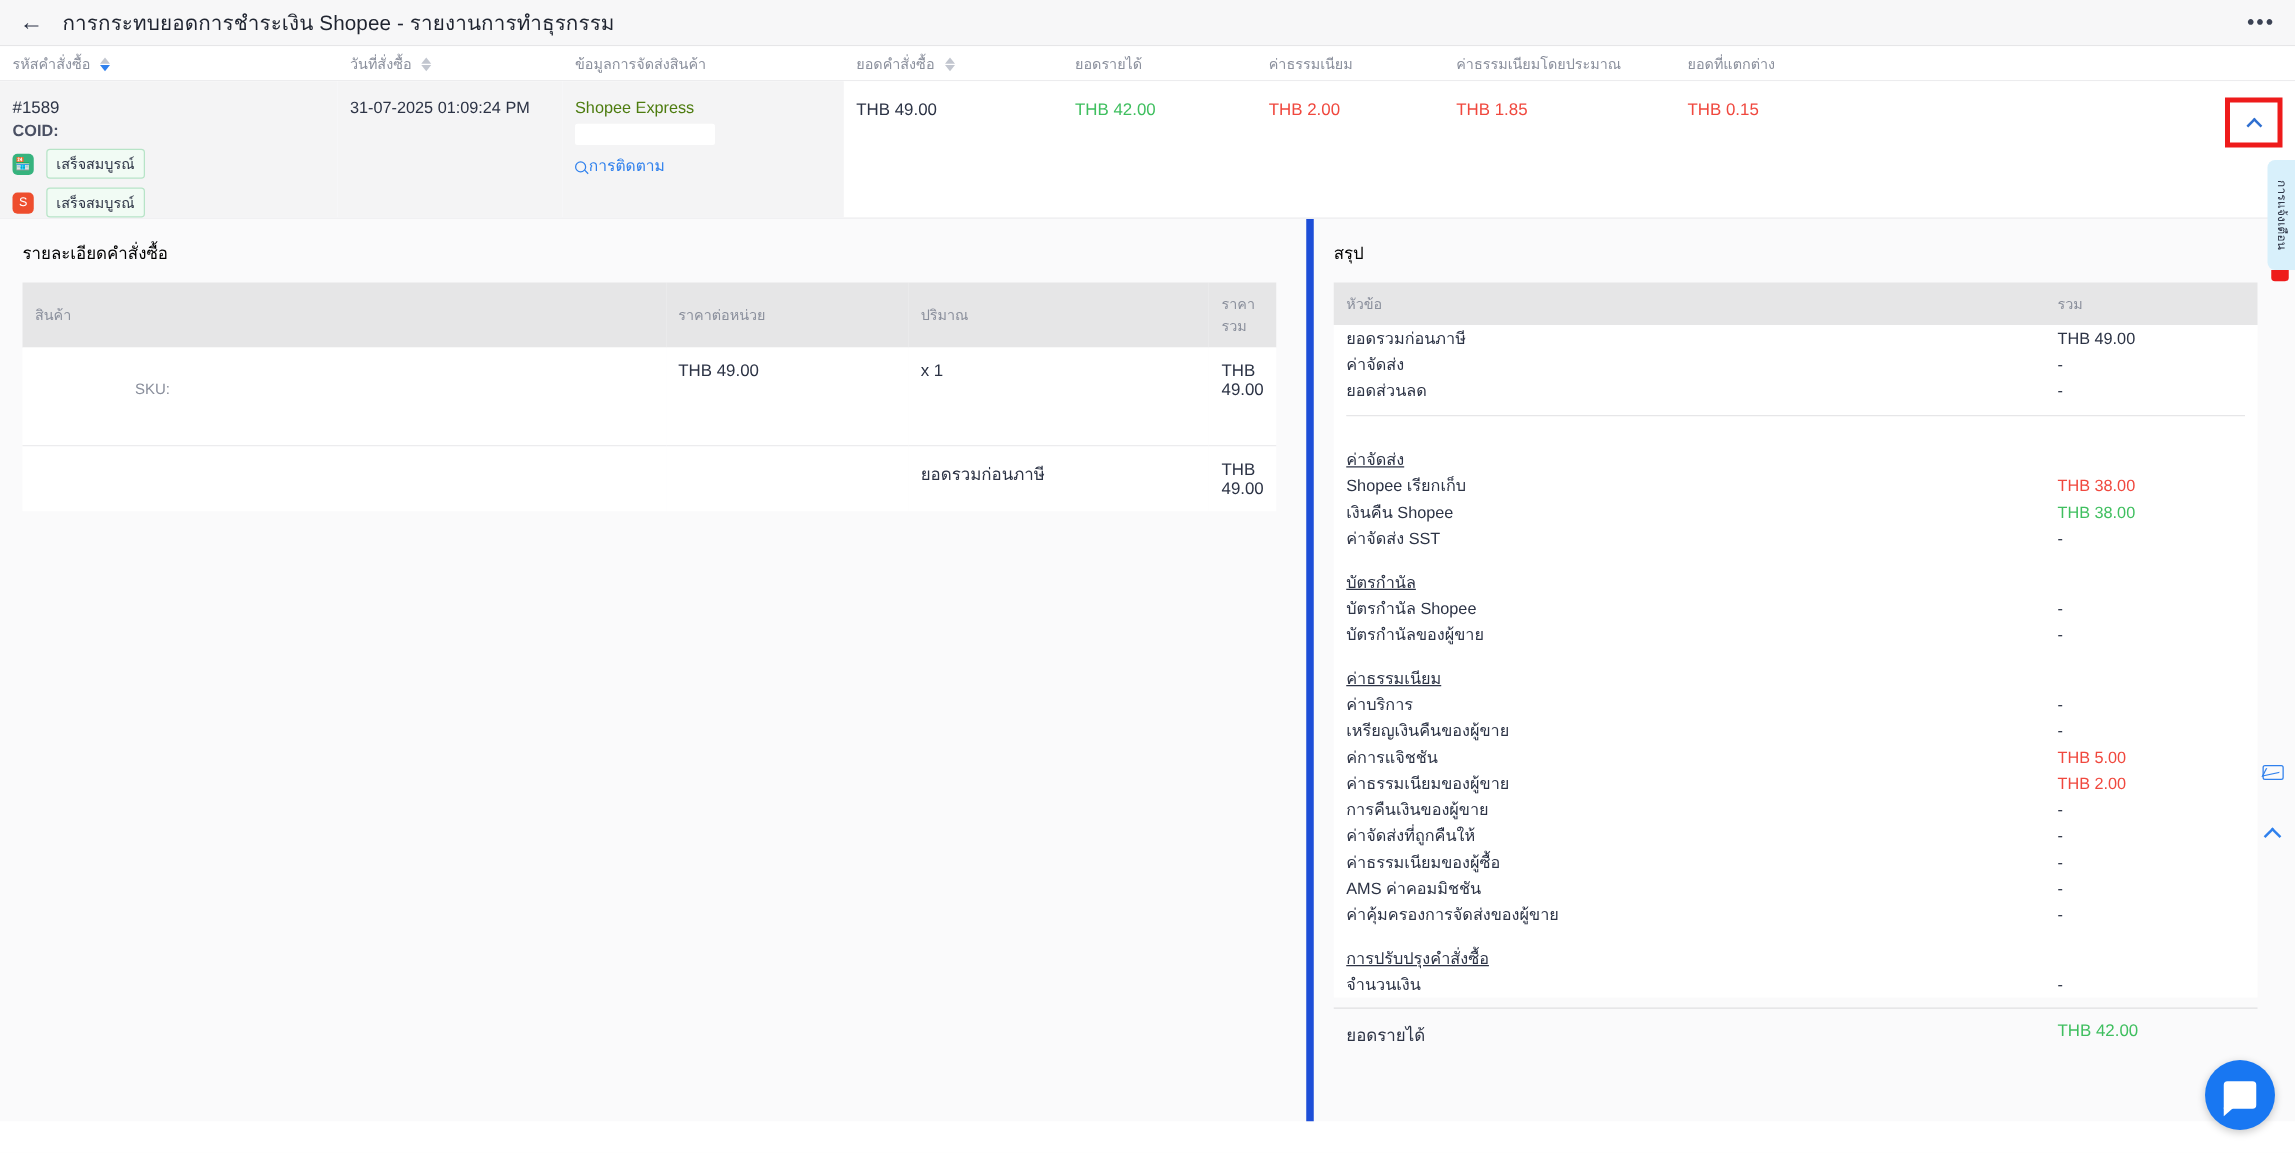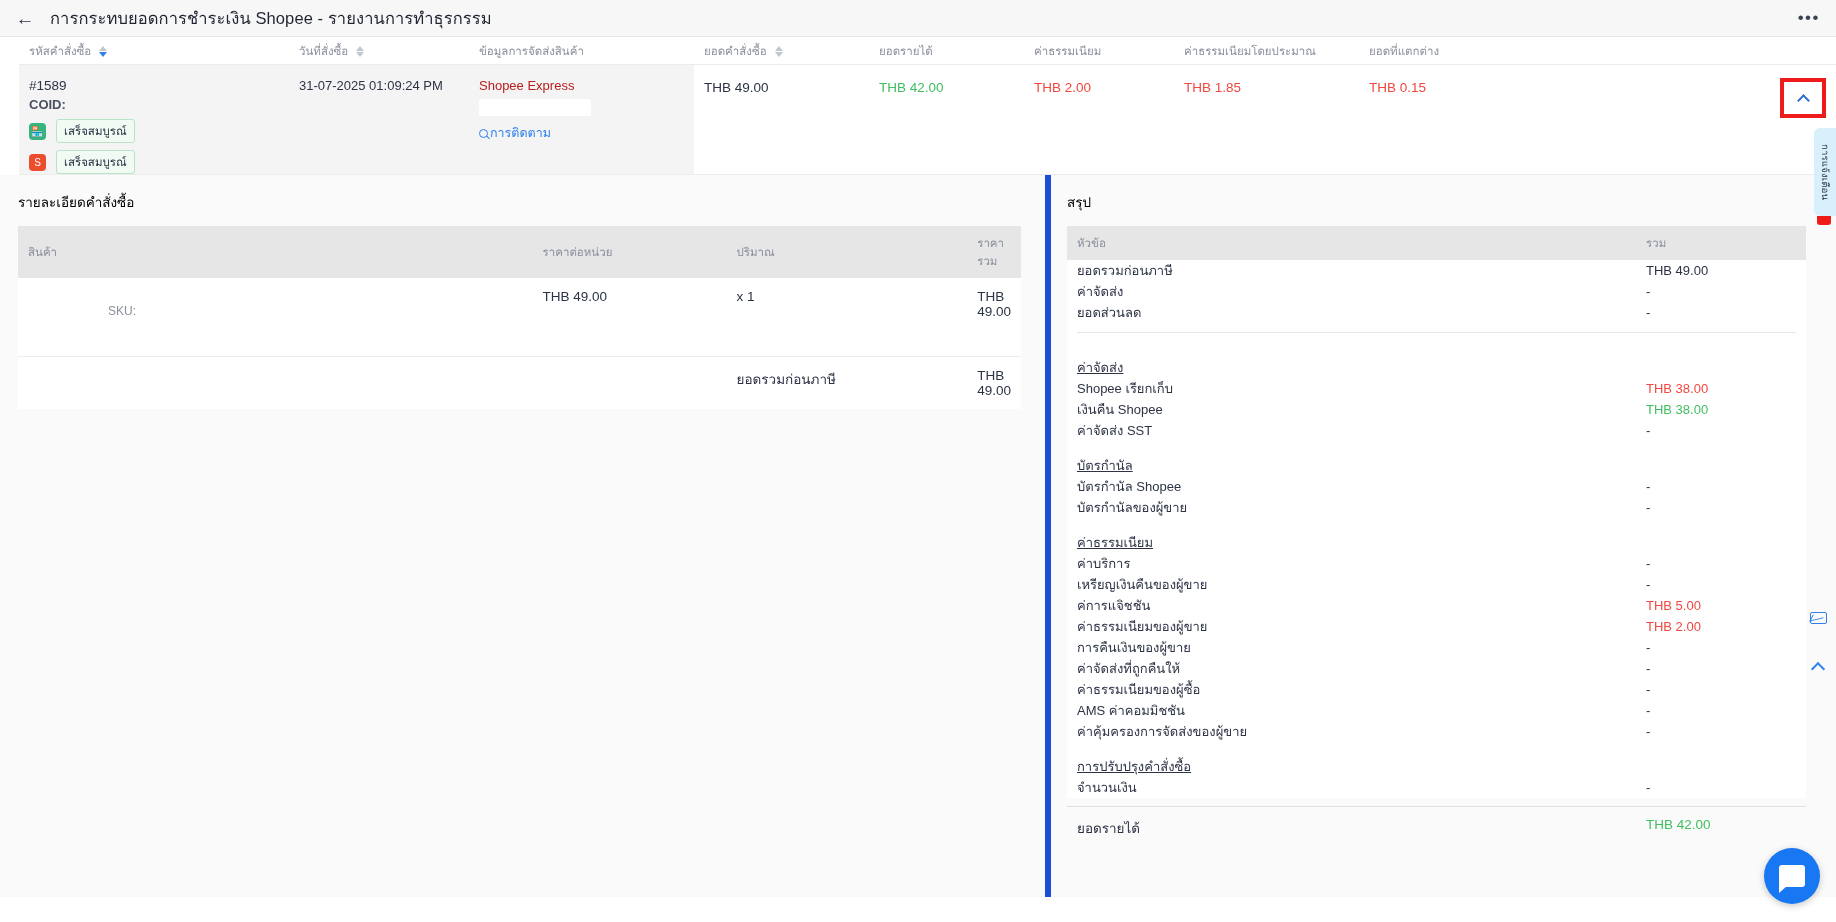--- a/index.html
+++ b/index.html
@@ -43,21 +43,20 @@
     font-size: 17px;
     letter-spacing: 1.5px;
     color: #3b4254;
     cursor: pointer;
   }
 
   
   .main-table {
     width: 100%;
     position: relative;
-    padding-left: 19px;
   }
   .mt-header {
     display: flex;
     height: 28px;
     align-items: center;
     background: #ffffff;
     border-bottom: 1px solid #ececee;
     font-size: 11.5px;
     color: #8a8f9c;
   }
@@ -122,21 +121,21 @@
   .status-badge {
     border: 1px solid #b7e4c7;
     background: #f1fbf4;
     color: #2c3345;
     font-size: 11.5px;
     padding: 2px 7px;
     border-radius: 3px;
     white-space: nowrap;
   }
 
-  .ship-name { font-size: 13px; color: #b91c1c; }
+  .ship-name { font-size: 13px; color: #4d7c0f; }
   .track-box {
     margin-top: 6px;
     width: 112px; height: 17px;
     background: #ffffff;
     border-radius: 2px;
   }
   .track-link {
     margin-top: 7px;
     color: #2f80ed;
     font-size: 12.5px;

